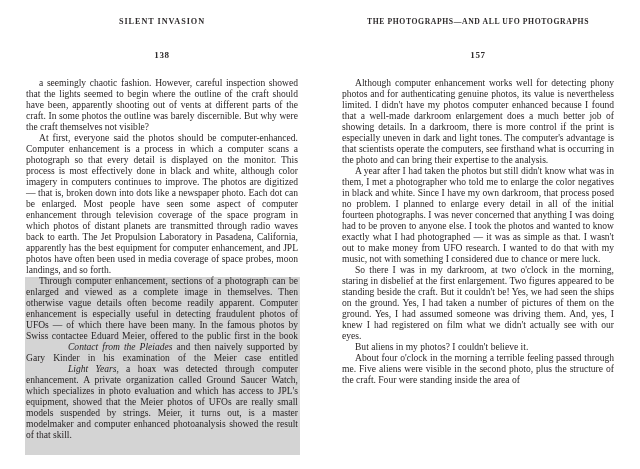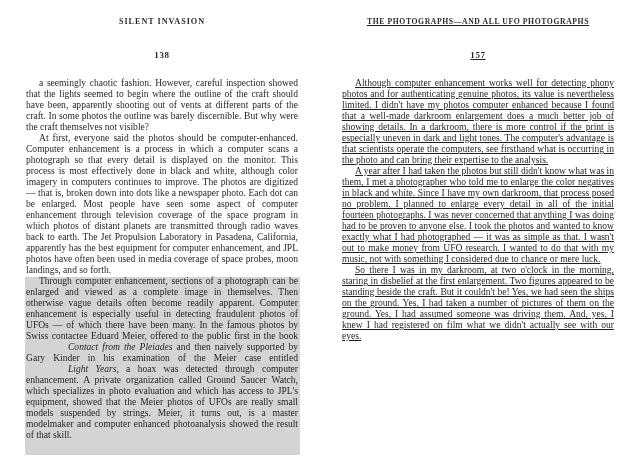--- a/index.html
+++ b/index.html
@@ -20,21 +20,21 @@
     height: 469px;
     display: flex;
   }
   .page {
     position: relative;
     width: 320px;
     height: 469px;
     box-sizing: border-box;
   }
   .page-left  { padding: 0 22px 0 26px; }
-  .page-right { padding: 0 26px 12px 22px; text-decoration: underline; }
+  .page-right { padding: 0 26px 12px 22px; }
 
   .running-head {
     text-align: center;
     font-size: 8.2px;
     letter-spacing: 0.95px;
     font-weight: bold;
     color: #2d2a2b;
     margin-top: 17px;
     white-space: nowrap;
     font-family: "Liberation Serif", "DejaVu Serif", serif;
@@ -103,16 +103,18 @@
   </div>
 
   <div class="page page-right">
     <div class="running-head running-head-right">THE PHOTOGRAPHS—AND ALL UFO PHOTOGRAPHS</div>
     <div class="folio">157</div>
 
     <div class="body col-text">
       <p class="para">Although computer enhancement works well for detecting phony photos and for authenticating genuine photos, its value is nevertheless limited. I didn't have my photos computer enhanced because I found that a well-made darkroom enlargement does a much better job of showing details. In a darkroom, there is more control if the print is especially uneven in dark and light tones. The computer's advantage is that scientists operate the computers, see firsthand what is occurring in the photo and can bring their expertise to the analysis.</p>
       <p class="para">A year after I had taken the photos but still didn't know what was in them, I met a photographer who told me to enlarge the color negatives in black and white. Since I have my own darkroom, that process posed no problem. I planned to enlarge every detail in all of the initial fourteen photographs. I was never concerned that anything I was doing had to be proven to anyone else. I took the photos and wanted to know exactly what I had photographed — it was as simple as that. I wasn't out to make money from UFO research. I wanted to do that with my music, not with something I considered due to chance or mere luck.</p>
       <p class="para">So there I was in my darkroom, at two o'clock in the morning, staring in disbelief at the first enlargement. Two figures appeared to be standing beside the craft. But it couldn't be! Yes, we had seen the ships on the ground. Yes, I had taken a number of pictures of them on the ground. Yes, I had assumed someone was driving them. And, yes, I knew I had registered on film what we didn't actually see with our eyes.</p>
+      <p class="para">But aliens in my photos? I couldn't believe it.</p>
+      <p class="para">About four o'clock in the morning a terrible feeling passed through me. Five aliens were visible in the second photo, plus the structure of the craft. Four were standing inside the area of</p>
     </div>
   </div>
 
 </div>
 
 </body></html>

